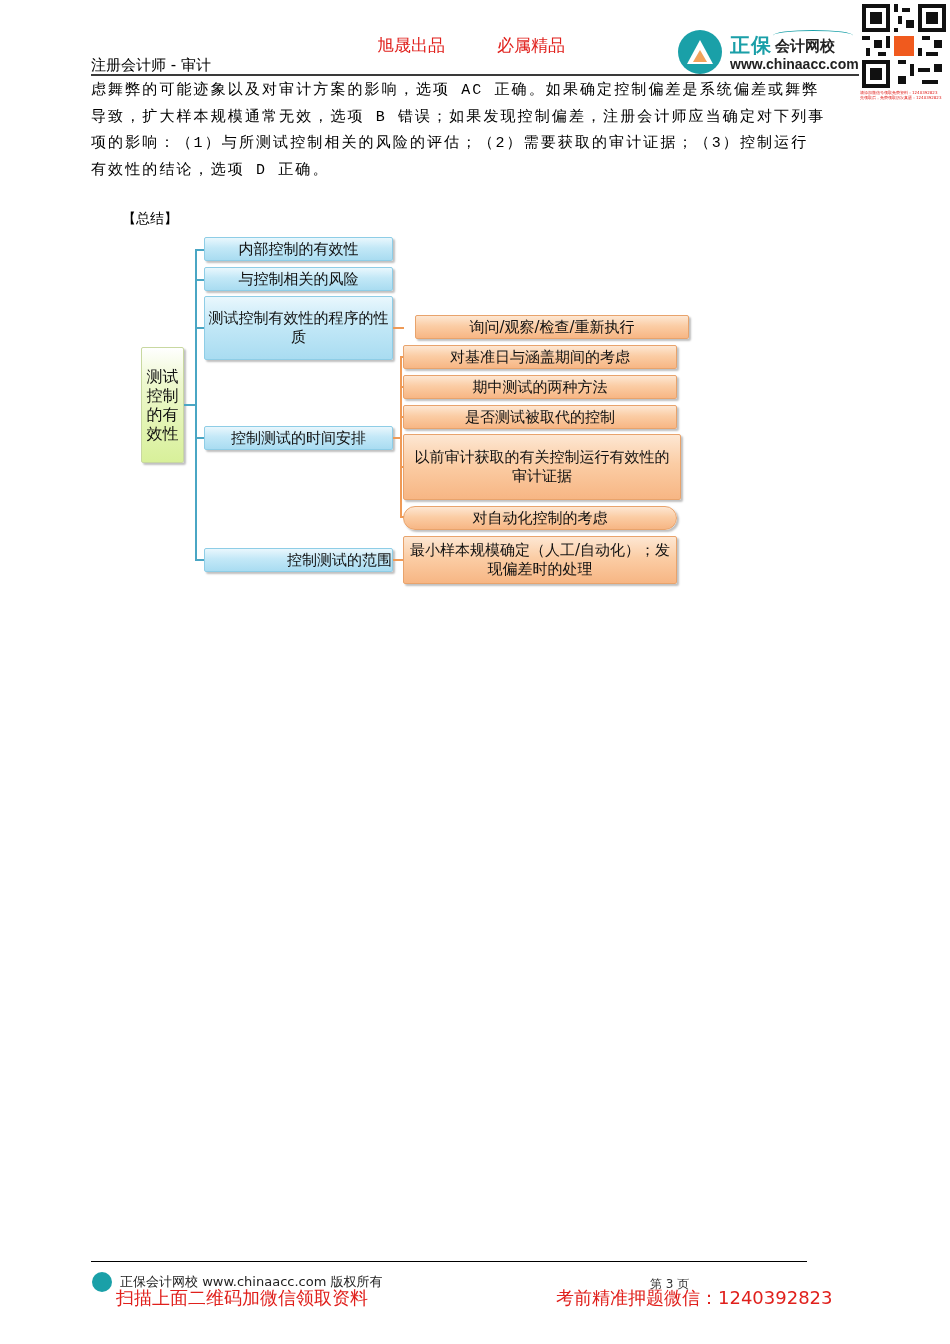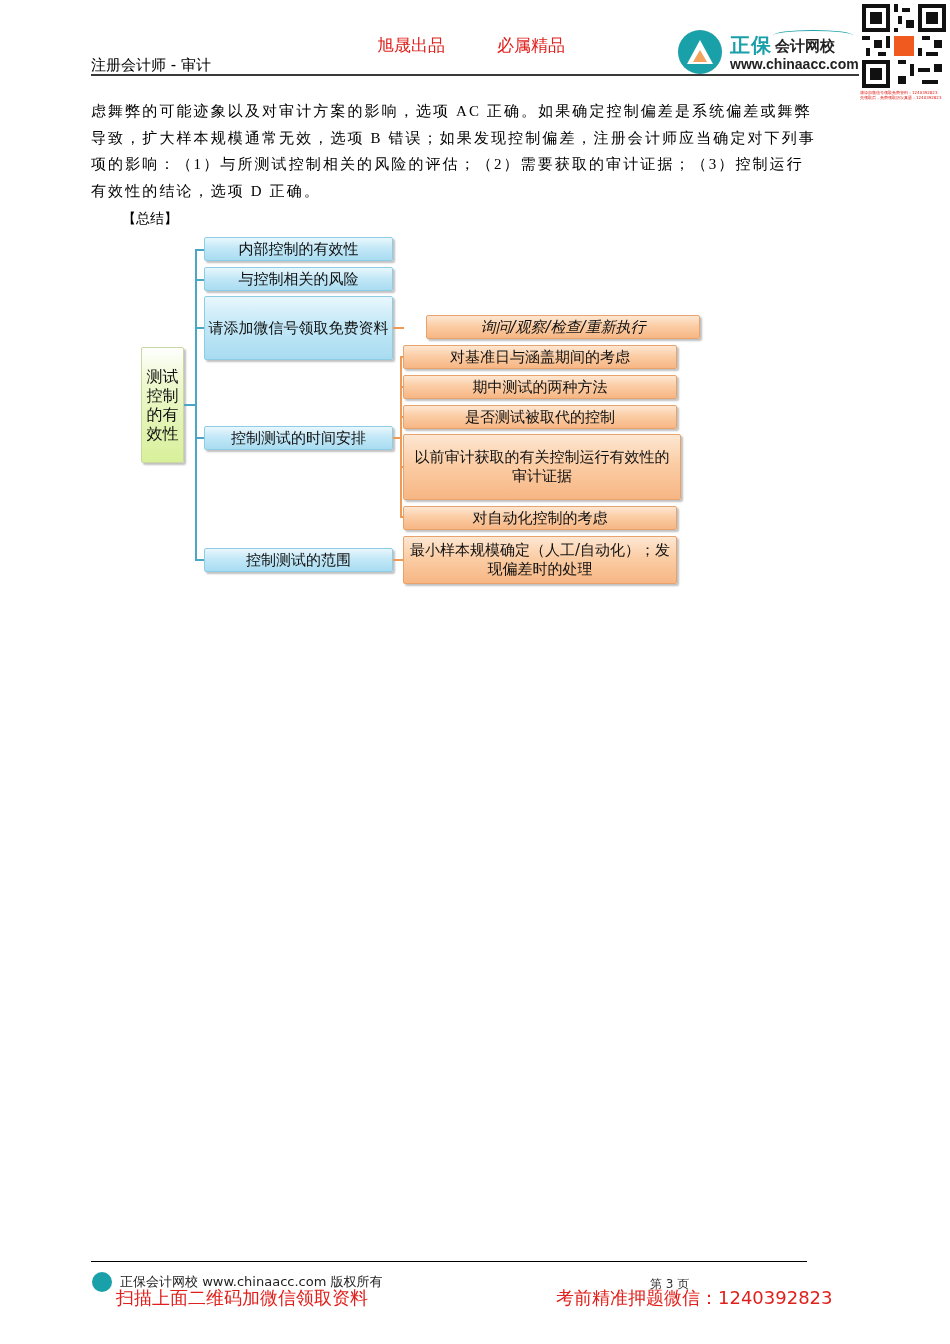--- a/index.html
+++ b/index.html
@@ -18,21 +18,21 @@
   .logo-tri-in { position:absolute; left:15px; top:20px; width:0; height:0;
      border-left:7px solid transparent; border-right:7px solid transparent; border-bottom:12px solid #f2a35c; }
   .logo-zh { position:absolute; left:52px; top:4px; font-size:20px; font-weight:bold; color:#1a9fa8; letter-spacing:1px; }
   .logo-zh2 { position:absolute; left:97px; top:9px; font-size:15px; font-weight:bold; color:#222; }
   .logo-url { position:absolute; left:52px; top:28px; font-size:14px; font-weight:bold; color:#222; font-family:"Liberation Sans", sans-serif; }
   .logo-arc { position:absolute; left:95px; top:2px; width:80px; height:10px; border-top:1px solid #1aa0a8; border-radius:50% 50% 0 0; }
   .qr { left:862px; top:4px; width:84px; height:84px; background:#fff; }
   .qr-cap { left:860px; top:90px; width:90px; font-size:4px; color:#e0201c; line-height:5px; }
   
   .para { left:91px; top:78px; width:765px; font-size:15px; line-height:26.5px; letter-spacing:2.1px;
-          font-family:Liberation Serif, serif;margin-top:20px; }
+          font-family:Liberation Mono, monospace; }
   .summary { left:122px; top:210px; font-size:14px; }
   
   .box { position:absolute; box-sizing:border-box; display:flex; align-items:center; justify-content:center;
          text-align:center; font-size:15px; line-height:19px; color:#111; border-radius:2px; }
   .blue { background:linear-gradient(#e9f7fd 0%, #c3e8f7 45%, #a9dcf1 100%); border:1px solid #8ecde6;
           box-shadow:2px 2px 2px rgba(0,0,0,0.25); }
   .orange { background:linear-gradient(#fde7d3 0%, #fbcda5 45%, #f7b684 100%); border:1px solid #e8a36c;
           box-shadow:2px 2px 2px rgba(0,0,0,0.25); }
   .green { background:linear-gradient(#ffffff 0%, #eef8cf 30%, #d8f09a 100%); border:1px solid #c8d8a0;
           box-shadow:2px 2px 2px rgba(0,0,0,0.25); }
@@ -134,55 +134,55 @@
   <div class="ln lb" style="left:195px; top:437px; width:10px; height:2px;"></div>
   <div class="ln lb" style="left:195px; top:559px; width:10px; height:2px;"></div>
 
   <div class="box blue" style="left:204px; top:237px; width:189px; height:24px;">
     <span>内部控制的有效性</span>
     </div>
   <div class="box blue" style="left:204px; top:267px; width:189px; height:24px;">
     <span>与控制相关的风险</span>
     </div>
   <div class="box blue" style="left:204px; top:296px; width:189px; height:64px; padding:0 2px;">
-    <span>请添加微信号领取免费资料</span>
+    <span>测试控制有效性的程序的性质</span>
     </div>
   <div class="box blue" style="left:204px; top:426px; width:189px; height:24px;">
     <span>控制测试的时间安排</span>
     </div>
-  <div class="box blue" style="left:204px; top:548px; width:189px; height:24px;">
+  <div class="box blue" style="left:204px; top:548px; width:189px; height:24px;justify-content:flex-end;">
     <span>控制测试的范围</span>
     </div>
 
   <div class="ln lo" style="left:393px; top:327px; width:11px; height:2px;"></div>
   <div class="ln lo" style="left:393px; top:437px; width:8px; height:2px;"></div>
   <div class="ln lo" style="left:400px; top:356px; width:2px; height:162px;"></div>
   <div class="ln lo" style="left:400px; top:356px; width:4px; height:2px;"></div>
   <div class="ln lo" style="left:400px; top:386px; width:4px; height:2px;"></div>
   <div class="ln lo" style="left:400px; top:416px; width:4px; height:2px;"></div>
   <div class="ln lo" style="left:400px; top:466px; width:4px; height:2px;"></div>
   <div class="ln lo" style="left:400px; top:516px; width:4px; height:2px;"></div>
   <div class="ln lo" style="left:393px; top:559px; width:11px; height:2px;"></div>
 
-  <div class="box orange" style="left:426px; top:315px; width:274px; height:24px;font-style:italic;">
+  <div class="box orange" style="left:415px; top:315px; width:274px; height:24px;">
     <span>询问/观察/检查/重新执行</span>
     </div>
   <div class="box orange" style="left:403px; top:345px; width:274px; height:24px;">
     <span>对基准日与涵盖期间的考虑</span>
     </div>
   <div class="box orange" style="left:403px; top:375px; width:274px; height:24px;">
     <span>期中测试的两种方法</span>
     </div>
   <div class="box orange" style="left:403px; top:405px; width:274px; height:24px;">
     <span>是否测试被取代的控制</span>
     </div>
   <div class="box orange" style="left:403px; top:434px; width:278px; height:66px; padding:0 6px;">
     <span>以前审计获取的有关控制运行有效性的审计证据</span>
     </div>
-  <div class="box orange" style="left:403px; top:506px; width:274px; height:24px;">
+  <div class="box orange" style="left:403px; top:506px; width:274px; height:24px;border-radius:12px;">
     <span>对自动化控制的考虑</span>
     </div>
   <div class="box orange" style="left:403px; top:536px; width:274px; height:48px; padding:2px 2px;">
     <span>最小样本规模确定（人工/自动化）；发现偏差时的处理</span>
     </div>
 </div>
 
 <div class="abs ftr-rule"></div>
 <div class="abs ftr-icon"></div>
 <div class="abs ftr-copy">正保会计网校 www.chinaacc.com 版权所有</div>

